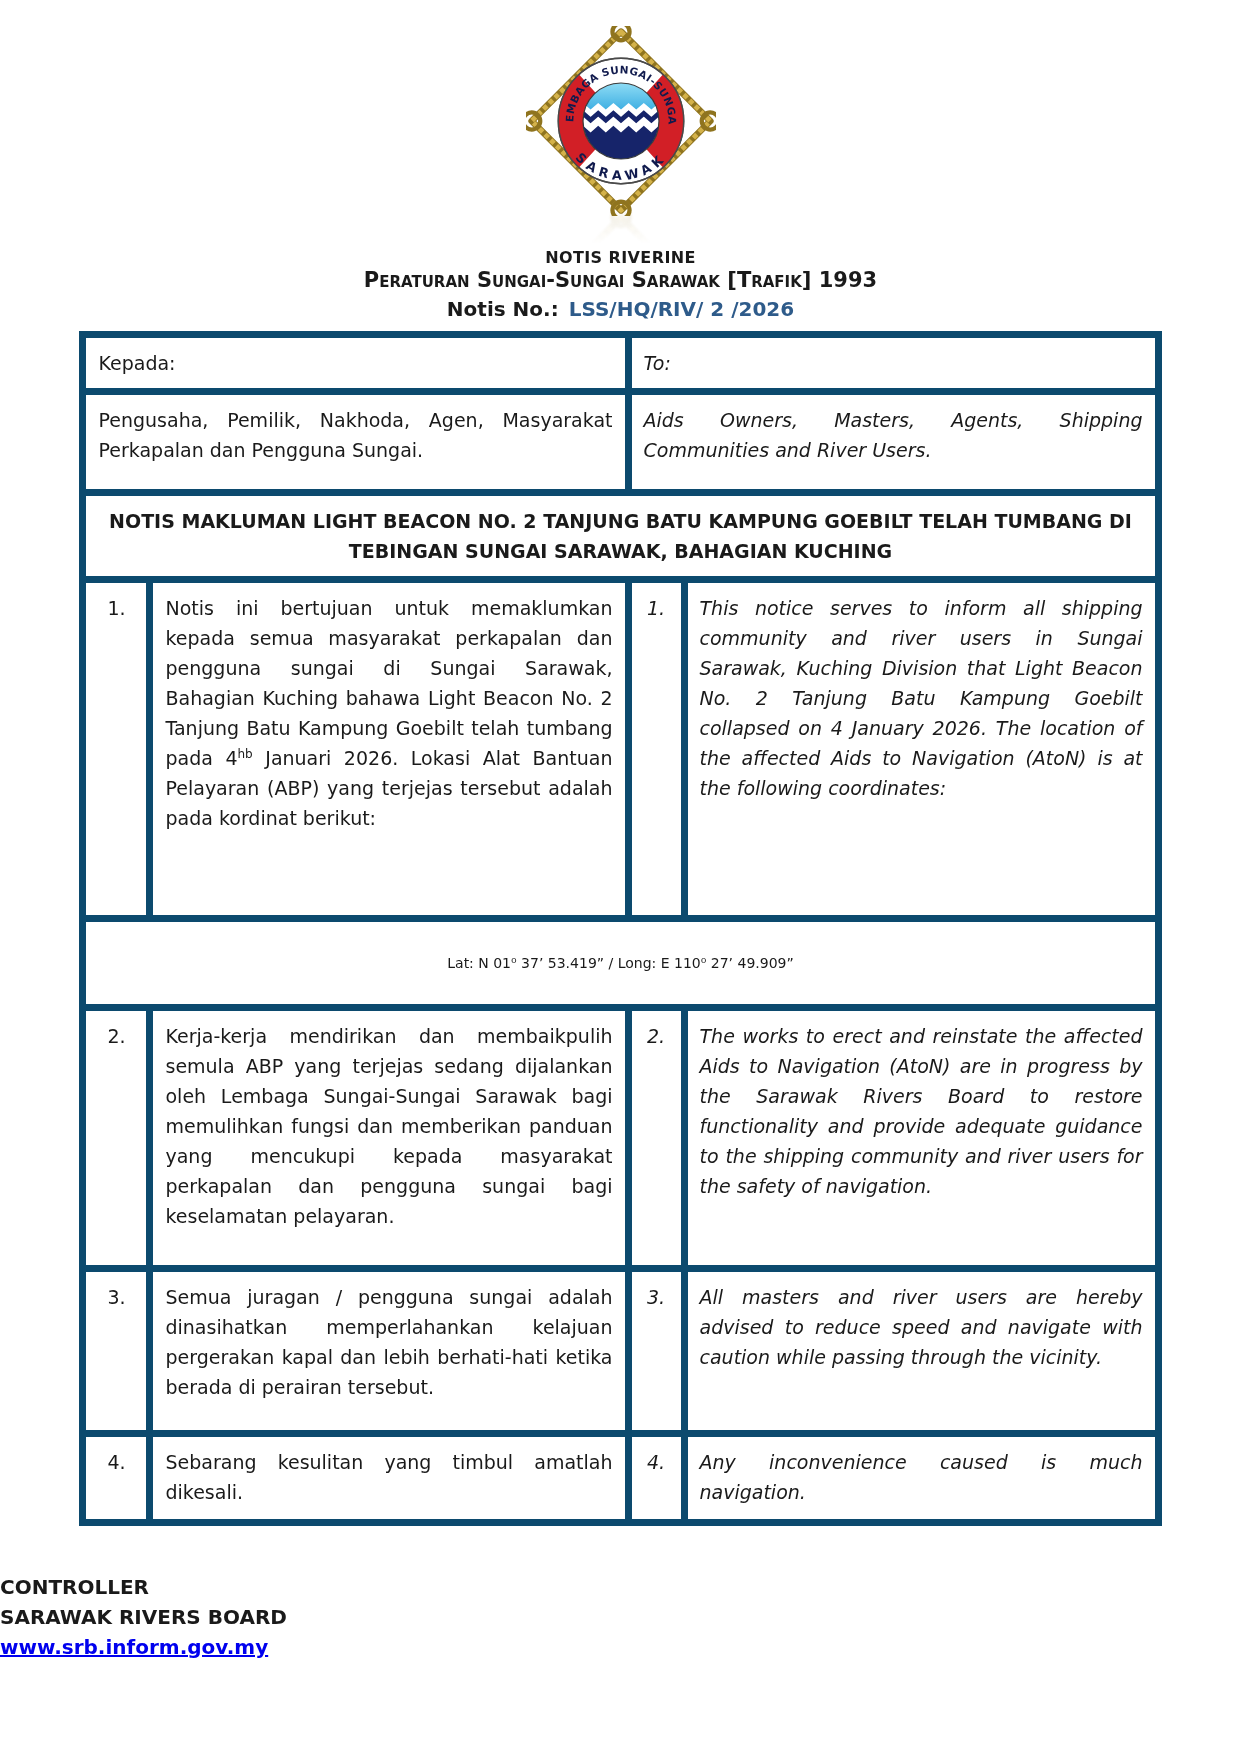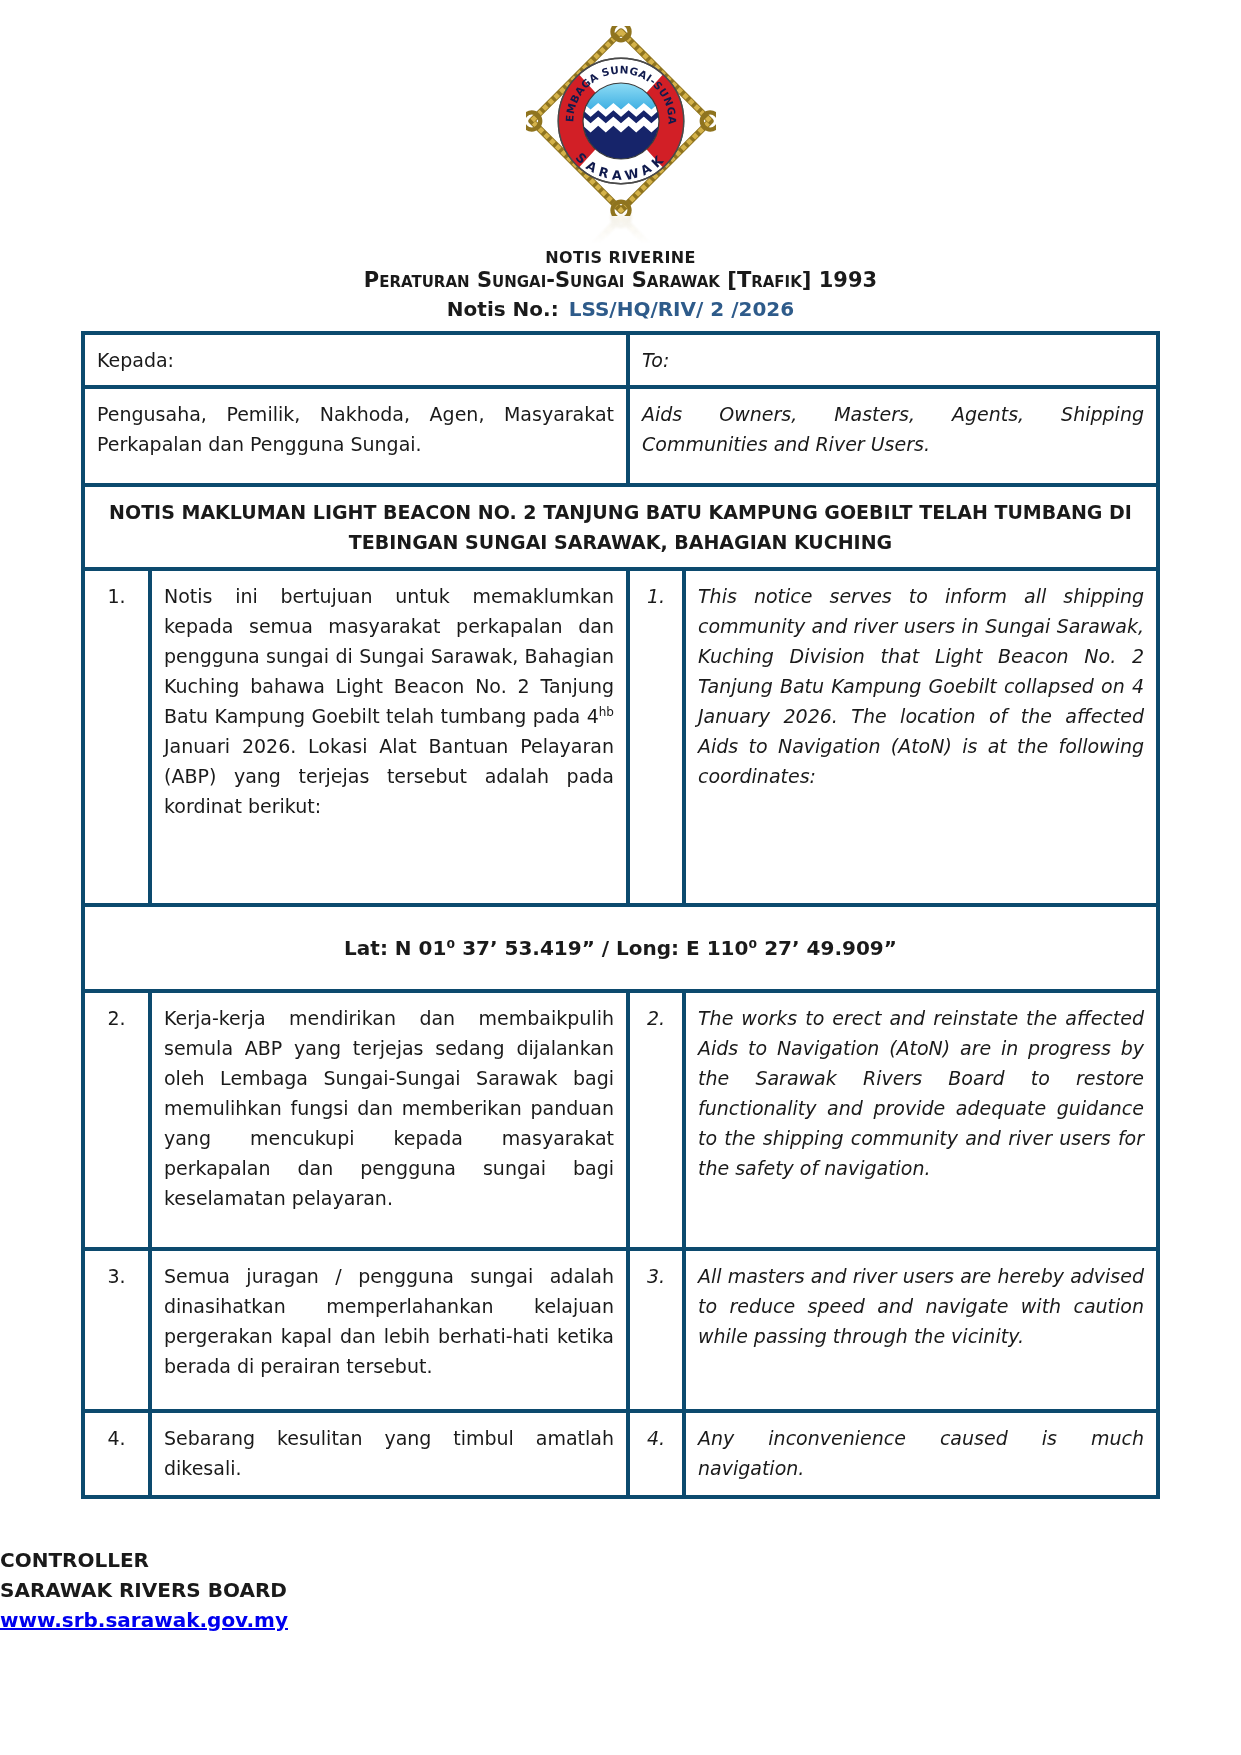--- a/index.html
+++ b/index.html
@@ -26,37 +26,37 @@
   .doc-title { font-size:16px; font-weight:bold; letter-spacing:0.4px; }
   .doc-subtitle { font-size:21px; font-weight:bold; font-variant:small-caps; margin-top:1px; }
   .notis-line { font-size:20px; font-weight:bold; margin-top:5px; }
   .notis-value { color:#2E5B8A; margin-left:10px; }
 
   table.notice {
     width:1075px; margin:10px auto 0;
     border-collapse:collapse; table-layout:fixed;
   }
   table.notice td {
-    border:4px solid #0c4a6e;
+    border:7px solid #0c4a6e;
     vertical-align:top;
     padding:10px 12px;
     font-size:19px; line-height:30px;
   }
   .cell-num { text-align:center; padding-left:2px; padding-right:2px; }
   .cell-ms  { text-align:justify;border-radius:12px; }
   .cell-en  { font-style:italic; text-align:justify; }
   .italic   { font-style:italic; }
 
   tr.row-kepada    td { height:26px; }
   tr.row-addressee td { height:74px; }
   tr.row-heading   td { height:52px; text-align:center; vertical-align:middle;
                         font-weight:bold; line-height:30px; }
   tr.row-item1     td { height:312px; }
   tr.row-coords    td { height:62px; text-align:center; vertical-align:middle;
-                        font-weight:bold; font-size:20px; }
+                        font-weight:normal; font-size:14px; }
   tr.row-item2     td { height:234px; }
   tr.row-item3     td { height:138px; }
   tr.row-item4     td { height:62px; }
 
   sup.hb { font-size:12px; line-height:0; vertical-align:super; }
 
   .footer { text-align:left; margin-top:46px; font-weight:bold;
             font-size:20px; line-height:30px; }
   .site-link { color:#0000EE; text-decoration:underline; font-weight:bold; cursor:pointer; }
 </style>
@@ -166,14 +166,14 @@
     <td class="cell-ms">Sebarang kesulitan yang timbul amatlah dikesali.</td>
     <td class="cell-num italic">4.</td>
     <td class="cell-en">Any inconvenience caused is much navigation.</td>
   </tr>
 </tbody>
   </table>
 
 <div class="footer">
   <div>CONTROLLER</div>
   <div>SARAWAK RIVERS BOARD</div>
-  <div><a class="site-link">www.srb.sarawak.gov.my</a></div>
+  <div><a class="site-link">www.srb.inform.gov.my</a></div>
 </div>
 
 </body></html>

